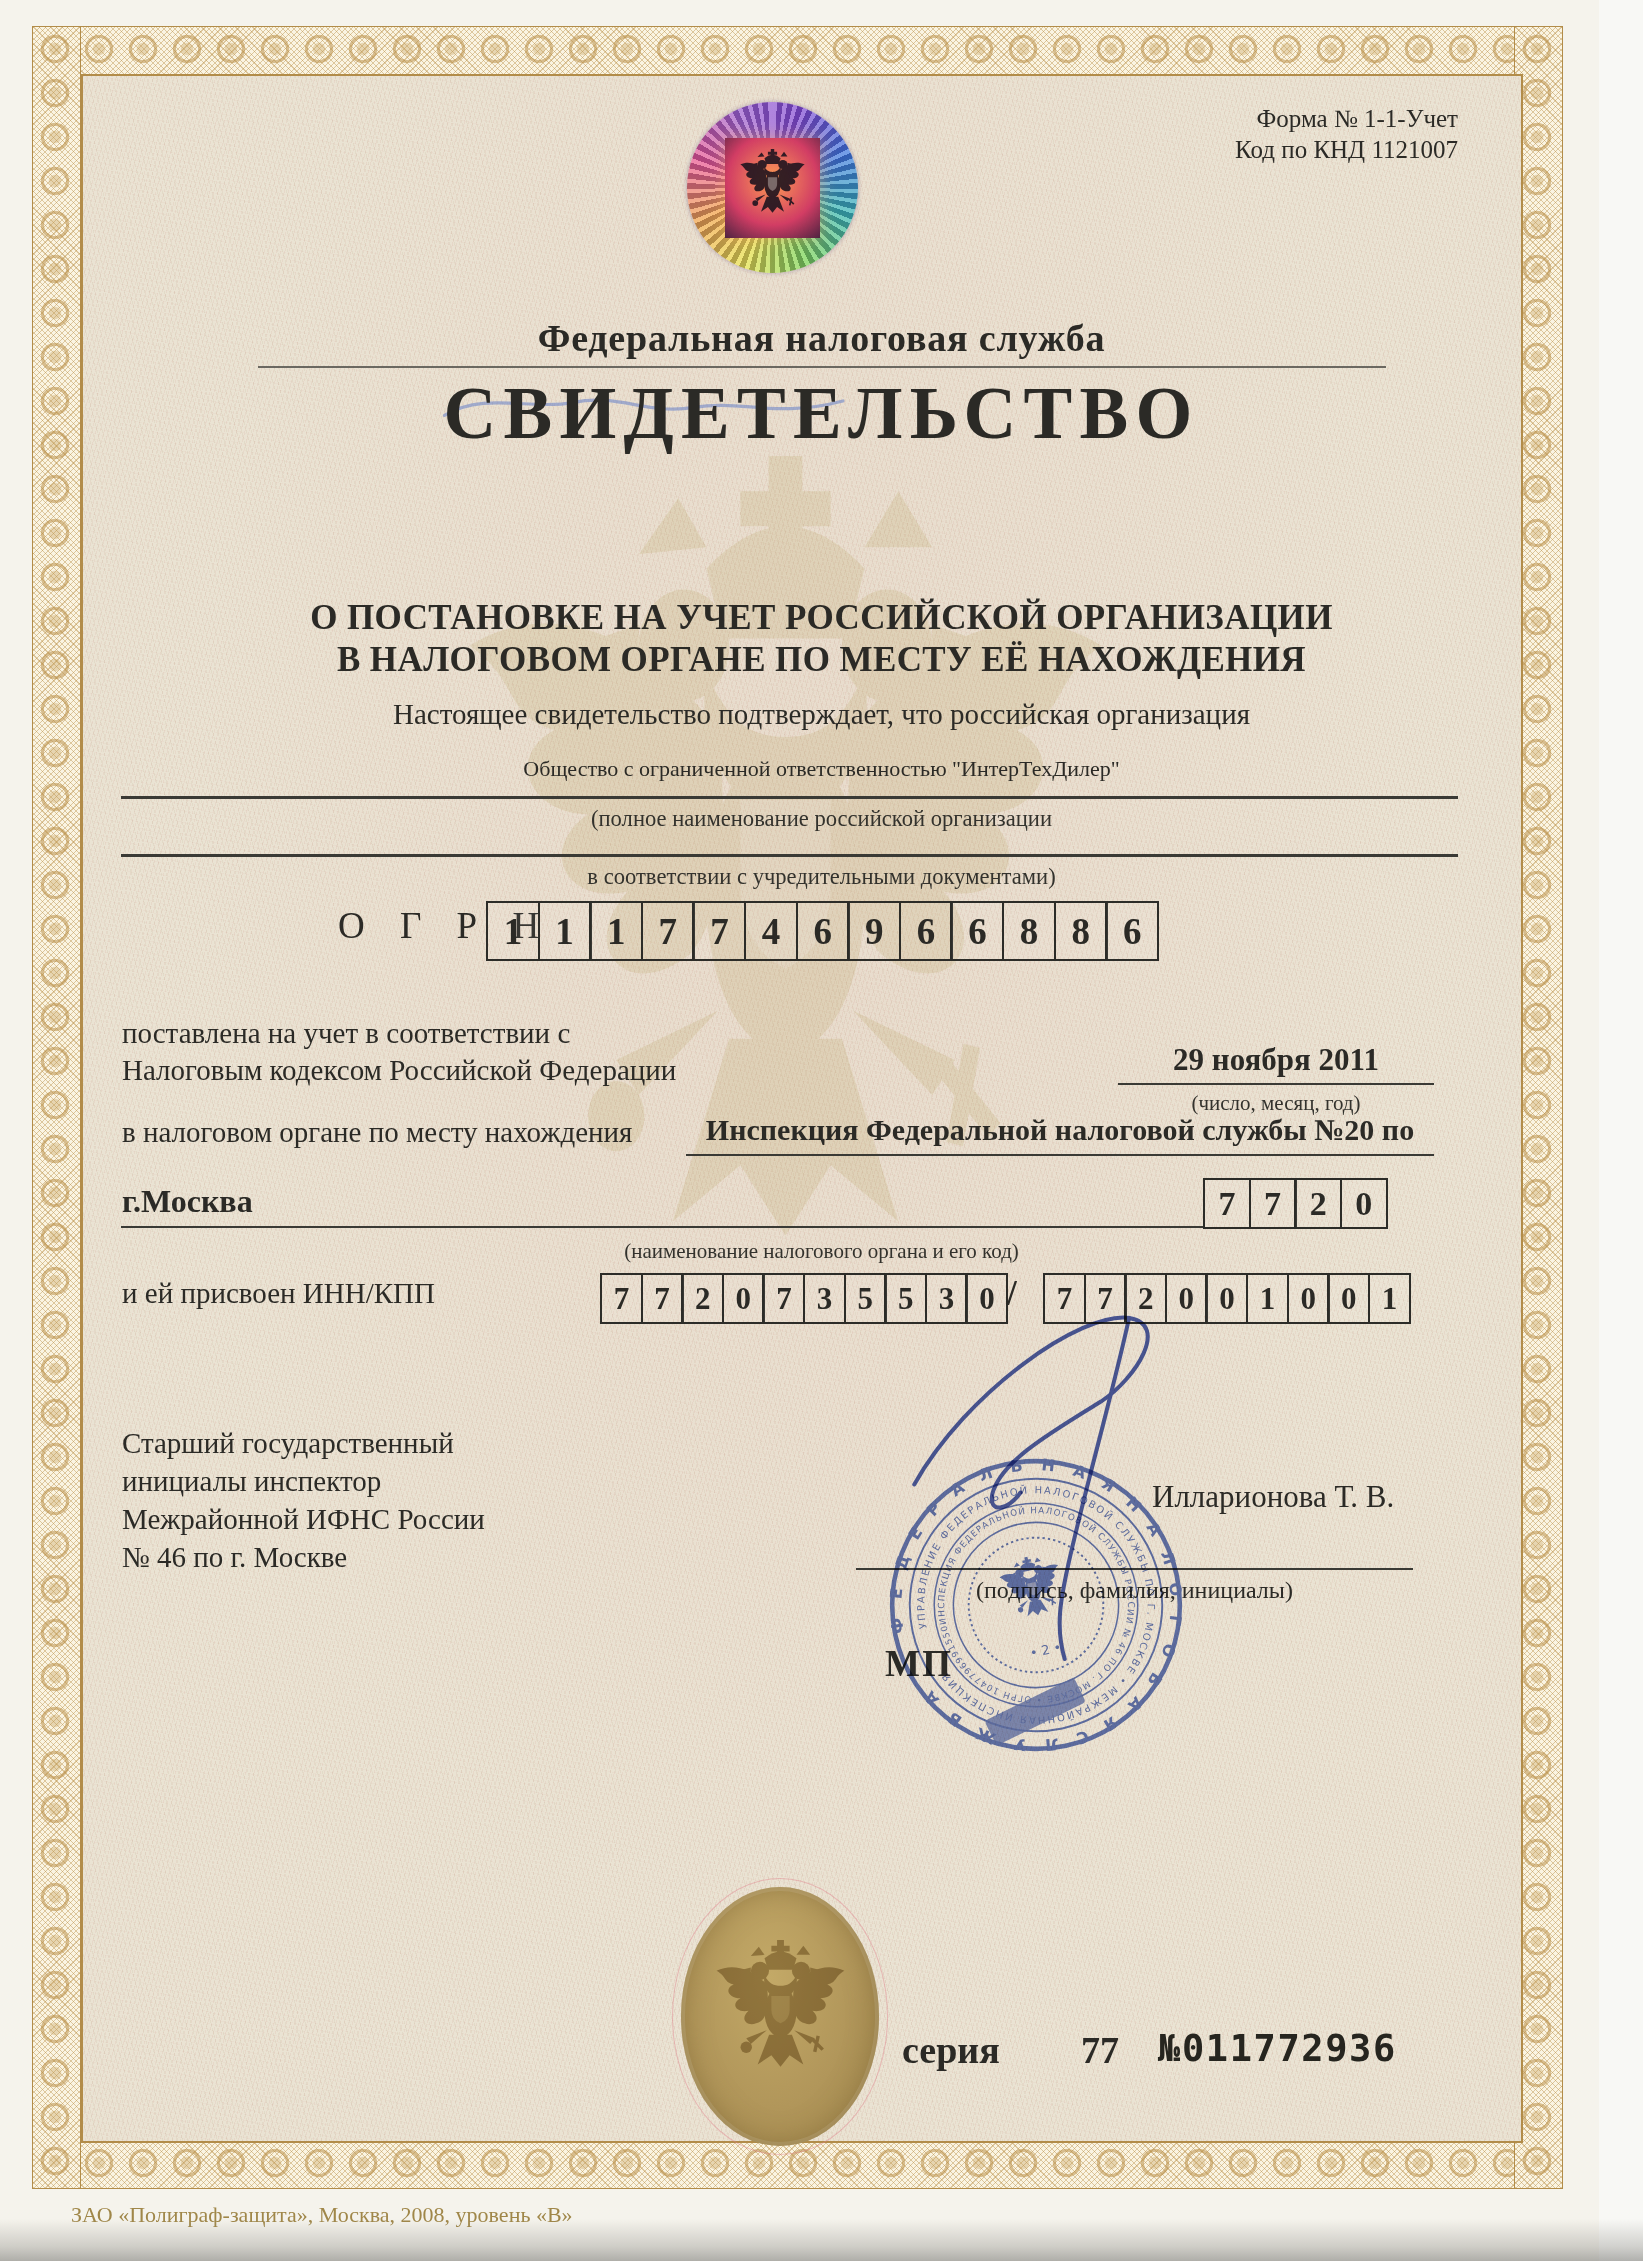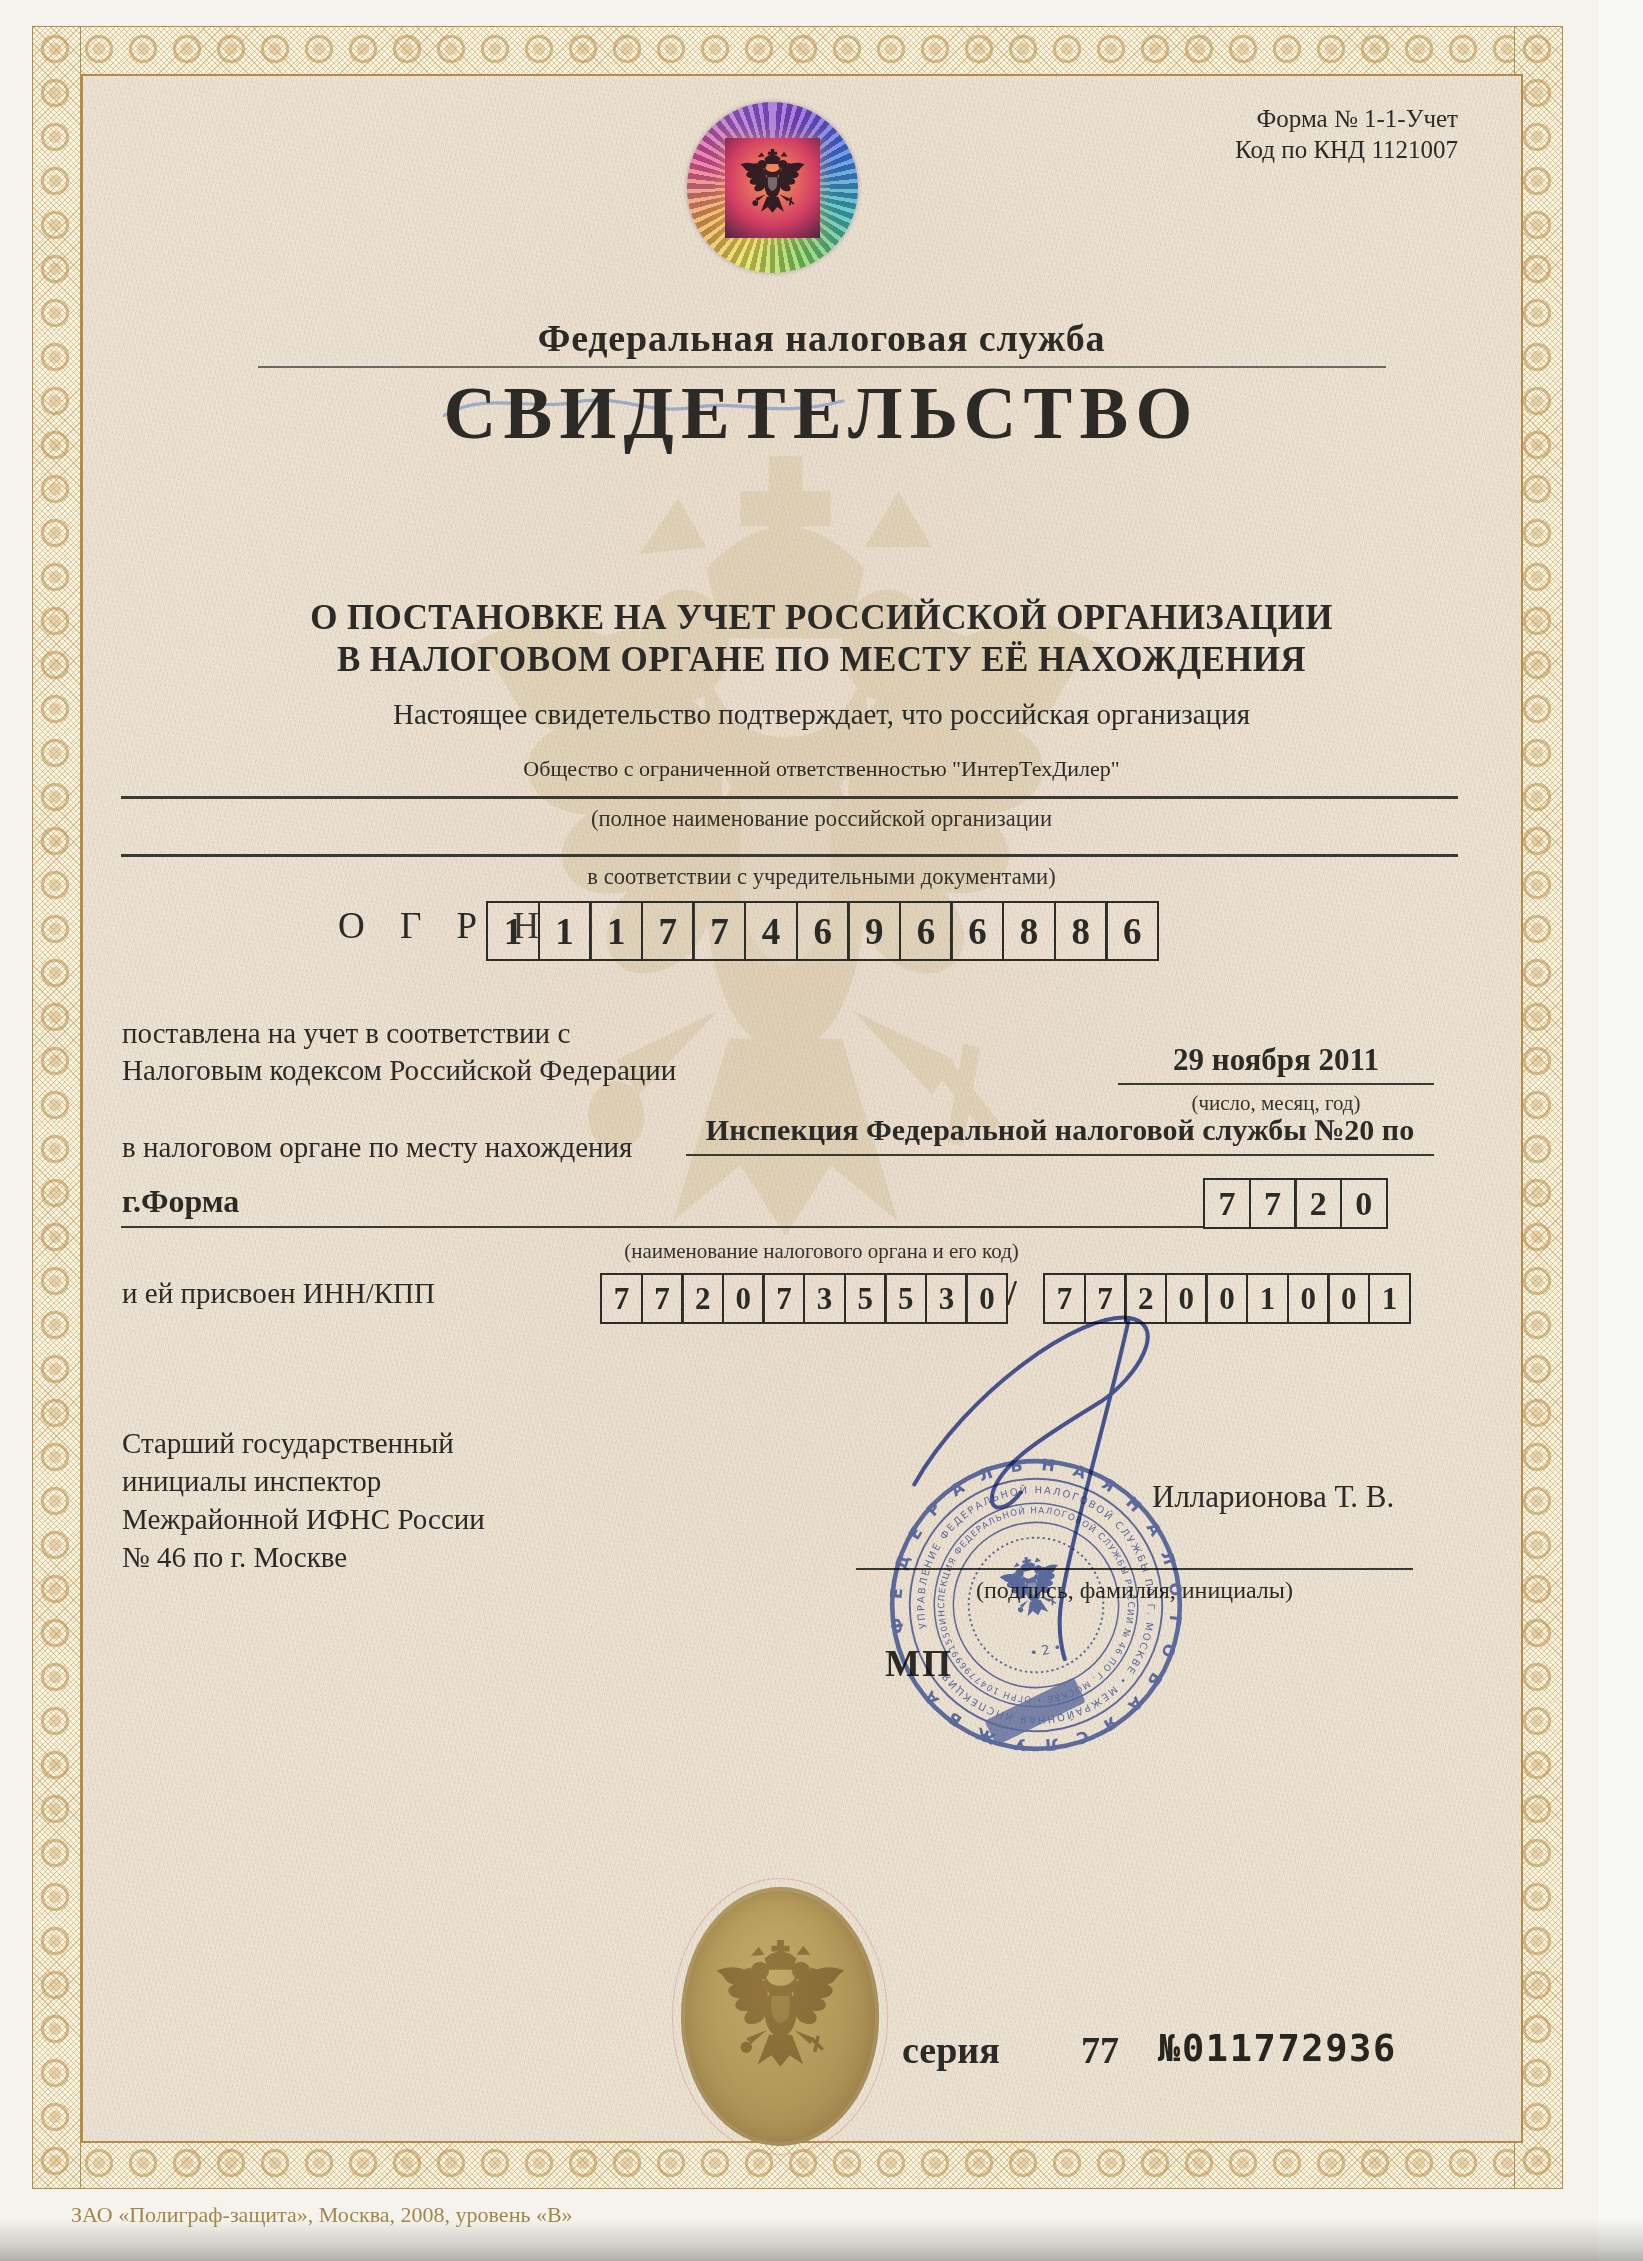--- a/index.html
+++ b/index.html
@@ -195,25 +195,25 @@
     <div class="cell ogrn-cell">8</div>
     <div class="cell ogrn-cell">6</div>
   </div>
 
   <div class="abs left-txt" style="top:1017px;">поставлена  на учет в соответствии с</div>
   <div class="abs left-txt" style="top:1054px;">Налоговым кодексом Российской Федерации</div>
   <div class="abs bold" style="left:1118px; width:316px; text-align:center; top:1042px; font-size:31px;">29 ноября 2011</div>
   <div class="abs rule" style="left:1118px; top:1083px; width:316px; height:2.4px;"></div>
   <div class="abs small-cap" style="left:1118px; width:316px; text-align:center; top:1091px;">(число, месяц, год)</div>
 
-  <div class="abs left-txt" style="top:1116px;margin-top:15px;">в налоговом органе по месту нахождения</div>
+  <div class="abs left-txt" style="top:1116px;">в налоговом органе по месту нахождения</div>
   <div class="abs bold" style="left:686px; width:748px; text-align:center; top:1113px; font-size:30px;">Инспекция Федеральной налоговой службы №20 по</div>
   <div class="abs rule" style="left:686px; top:1154px; width:748px; height:2.4px;"></div>
 
-  <div class="abs bold" style="left:122px; top:1183px; font-size:32px;">г.Форма</div>
+  <div class="abs bold" style="left:122px; top:1183px; font-size:32px;">г.Москва</div>
   <div class="boxes" style="left:1203px; top:1178px;">
     <div class="cell code-cell">7</div>
     <div class="cell code-cell">7</div>
     <div class="cell code-cell">2</div>
     <div class="cell code-cell">0</div>
   </div>
   <div class="abs rule" style="left:121px; top:1226px; width:1082px; height:2.4px;"></div>
   <div class="abs ctr small-cap" style="top:1239px;">(наименование налогового органа и его код)</div>
 
   <div class="abs left-txt" style="top:1277px;">и ей присвоен ИНН/КПП</div>

